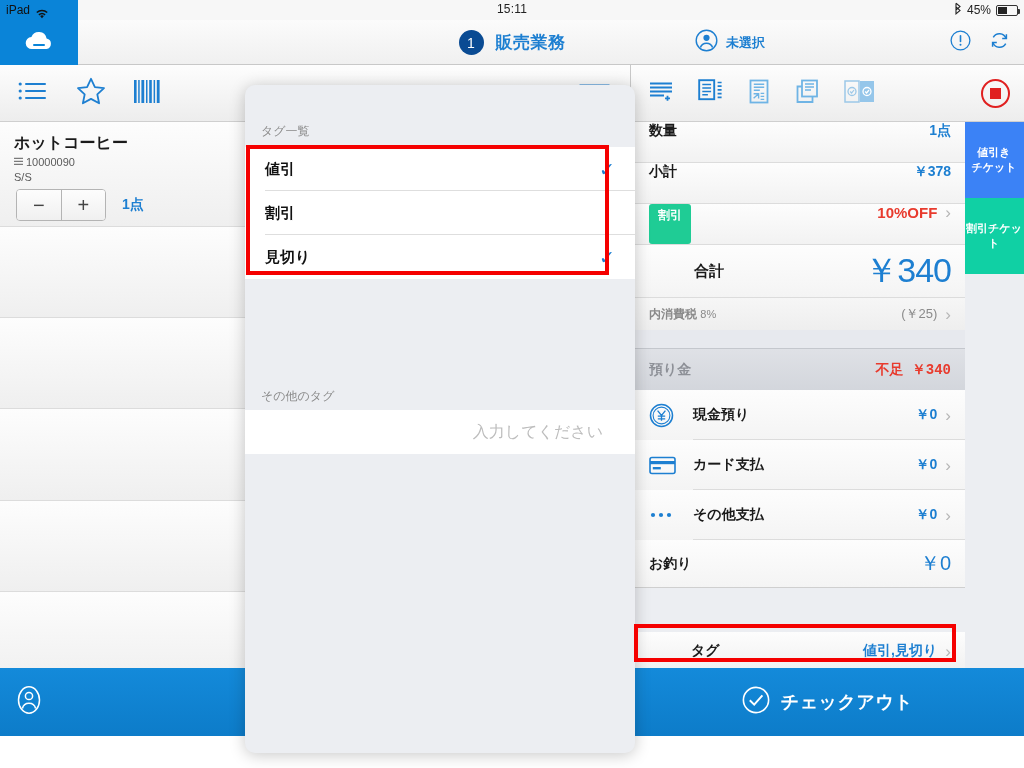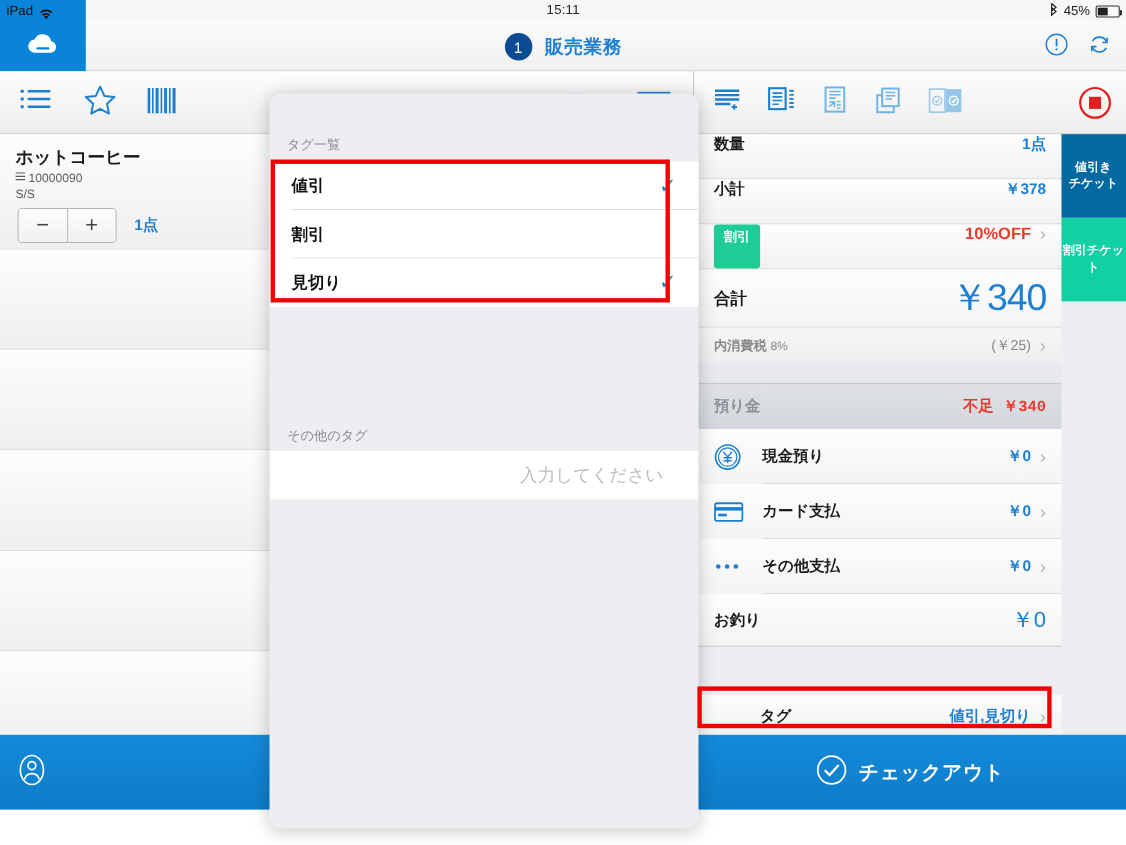--- a/index.html
+++ b/index.html
@@ -125,21 +125,21 @@
   .chev { margin-left: 8px; color: #b6b6b6; font-size: 17px; line-height: 1; font-weight: 400;}
   .tag-chip {
     background: #1fcc95; color: #fff; font-size: 12px; font-weight: 700;
     padding: 3px 9px; border-radius: 3px;
   }
   .val-off { margin-left: auto; font-size: 15px; color: #e83b2e; font-weight: 700; }
   .total-row {
     position: relative; width: 334px; background: linear-gradient(to bottom,#fdfdfd,#f4f4f4);
     border-bottom: 1px solid #dcdcdc; display:flex; align-items:center; padding: 0 14px 0 18px;
   }
-  .total-row .lbl { font-size: 15px; font-weight: 700; color: #1a1a1a; }
+  .total-row .lbl { font-size: 15px; font-weight: 700; color: #1a1a1a; margin-left: 45px; }
   .total-row .val { margin-left: auto; font-size: 34px; color: #1d7fd1; font-weight: 400; letter-spacing:-1px;}
   .tax-row {
     position: relative; width: 334px; background: linear-gradient(to bottom,#f6f6f6,#eeeeee);
     display: flex; align-items: center; padding: 0 14px 0 18px;
   }
   .tax-row .lbl { font-size: 12px; color: #8a8a8a; font-weight: 700; }
   .tax-row .lbl em { font-style: normal; font-weight: 400; font-size: 11px; }
   .tax-row .val { margin-left: auto; font-size: 13px; color: #8a8a8a; }
 
   .deposit-head {
@@ -173,21 +173,21 @@
   }
   .tagrow .lbl { font-size: 14px; color: #1a1a1a; font-weight: 700; }
   .tagrow .val { margin-left: auto; font-size: 14px; color: #1d7fd1; font-weight: 700; }
 
   
   .ticket {
     position: absolute; right: 0; width: 60px;
     display: flex; align-items: center; justify-content: center; text-align: center;
     color: #fff; font-size: 11px; font-weight: 700; line-height: 1.35;
   }
-  .ticket-discount { top: 57px; height: 76px; background: #0369a1; }
+  .ticket-discount { top: 57px; height: 76px; background: #3b82f6; }
   .ticket-coupon   { top: 133px; height: 76px; background: #10d0a4; }
 
   
   .bottombar {
     position: absolute; left: 0; top: 668px; width: 1024px; height: 68px;
     background: linear-gradient(to bottom, #148ada, #0d7cc9);
   }
   .bb-left { position: absolute; left: 0; top: 0; width: 630px; height: 68px; display:flex; align-items:center; padding-left: 14px;}
   .bb-right {
     position: absolute; left: 630px; top: 0; width: 394px; height: 68px;
@@ -258,20 +258,30 @@
       <span>
         <svg width="30" height="22" viewBox="0 0 30 22">
           <path d="M8 19a6 6 0 0 1-.6-12 8 8 0 0 1 15.2 1.4A5.4 5.4 0 0 1 22.5 19H8z" fill="#fff"></path>
           <rect x="9" y="14" width="12" height="2.1" rx="1" fill="#0a84d8"></rect>
         </svg>
       </span>
     </div>
     <div class="hdr-center">
       <div class="hdr-badge">1</div>
       <div class="hdr-title">販売業務</div>
+    </div>
+    <div class="hdr-user">
+      <span>
+        <svg width="23" height="23" viewBox="0 0 23 23">
+          <circle cx="11.5" cy="11.5" r="10.3" fill="none" stroke="#1d7fd1" stroke-width="1.4"></circle>
+          <circle cx="11.5" cy="8.8" r="3.1" fill="#1d7fd1"></circle>
+          <path d="M5.4 18.6a6.4 6.4 0 0 1 12.2 0" fill="none" stroke="#1d7fd1" stroke-width="1.5"></path>
+        </svg>
+      </span>
+      <span class="hdr-user-label">未選択</span>
     </div>
     <div class="hdr-right">
       <span>
         <svg width="21" height="21" viewBox="0 0 21 21">
           <circle cx="10.5" cy="10.5" r="9.4" fill="none" stroke="#1d7fd1" stroke-width="1.3"></circle>
           <rect x="9.7" y="5" width="1.6" height="7.2" rx=".8" fill="#1d7fd1"></rect>
           <circle cx="10.5" cy="14.8" r="1" fill="#1d7fd1"></circle>
         </svg>
       </span>
       <span>

